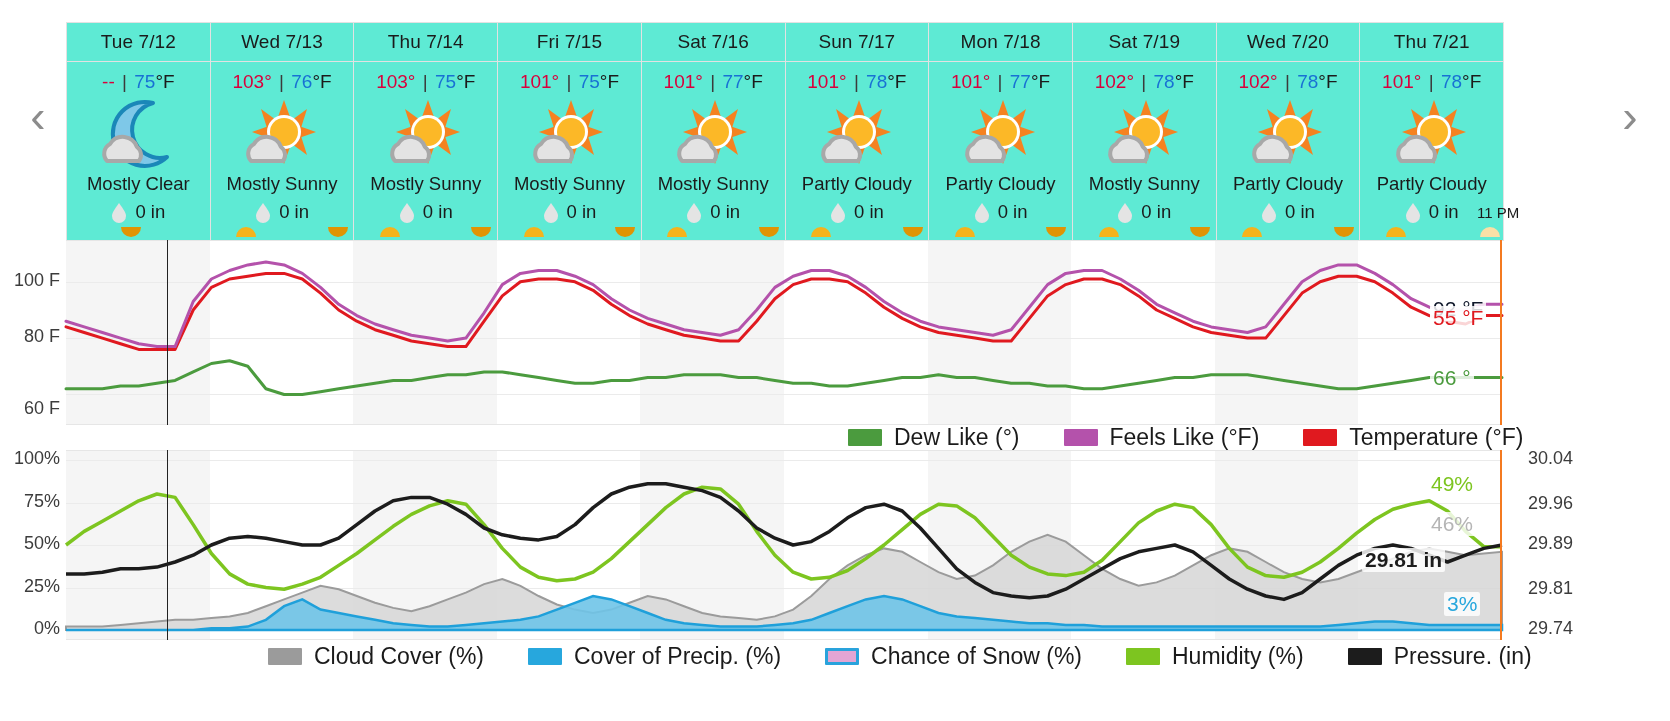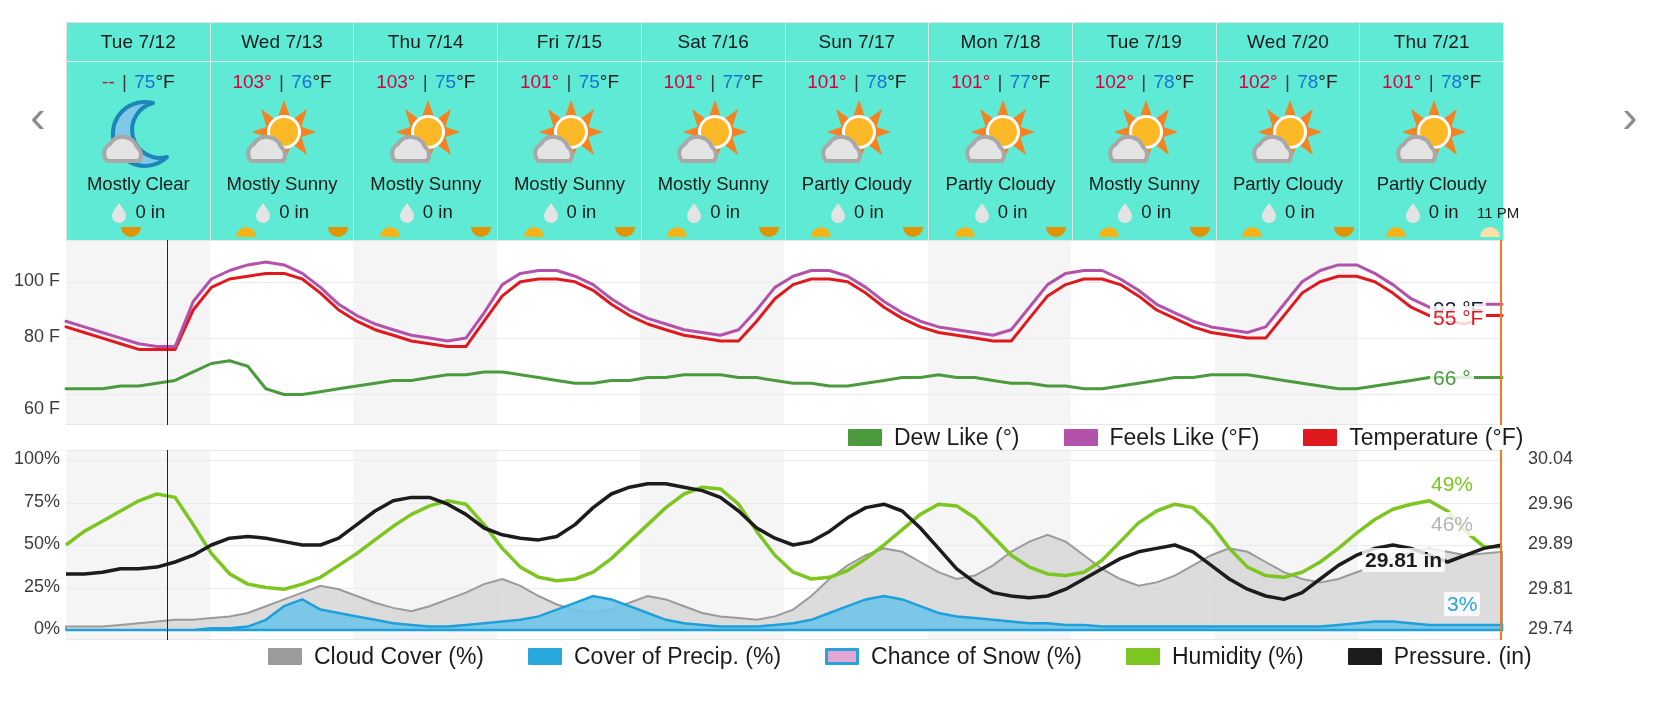--- a/index.html
+++ b/index.html
@@ -383,21 +383,21 @@
     <path d="M8 1 C 3 8 1 11 1 14 a7 7 0 0 0 14 0 c0 -3 -2 -6 -7 -13 z" fill="#e4e4e4"></path>
   </svg>
           <span>0 in</span>
     </div>
     <div class="sun-markers">
           <span class="sun-mark rise" style="left:18%"></span>
           <span class="sun-mark set" style="left:82%"></span>
         </div>
   </div>
       <div class="day-col">
-    <div class="day-name">Tue 7/19</div>
+    <div class="day-name">Sat 7/19</div>
     <div class="day-temps">
       <span class="t-high">102°</span>
       <span class="t-sep">|</span>
       <span class="t-low">78</span><span class="t-unit">°F</span>
     </div>
     <div class="day-icon">
           <svg width="90" height="74" viewBox="0 0 90 74">
     <g fill="#f58220">
       <polygon points="47,3 53,20 41,20"></polygon>
       <polygon points="47,67 41,50 53,50"></polygon>

